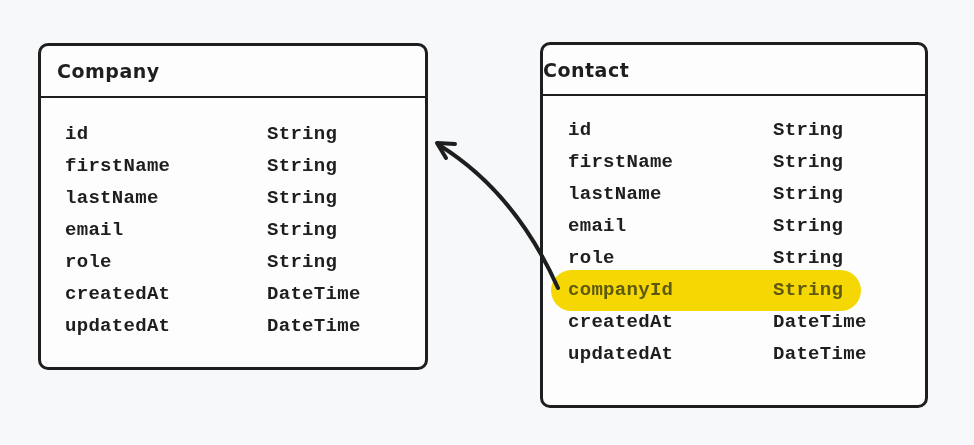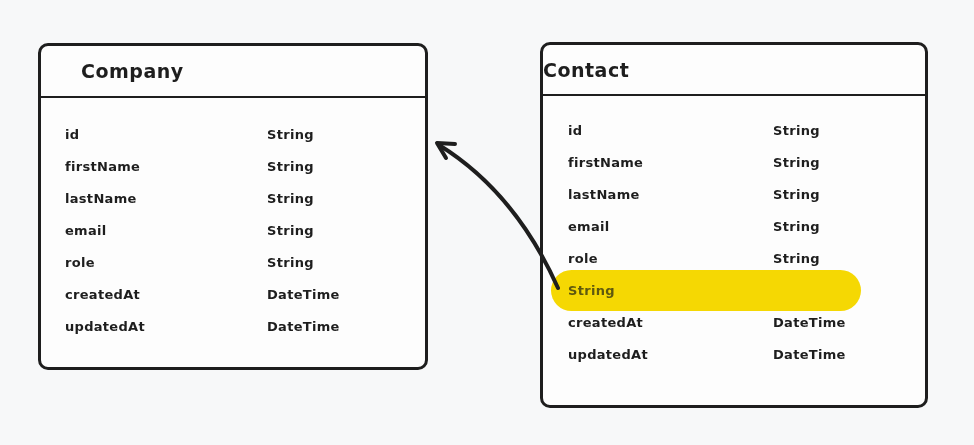--- a/index.html
+++ b/index.html
@@ -21,43 +21,44 @@
     border-radius: 10px;
   }
   .entity-box.company { left: 38px; top: 43px; width: 390px; height: 327px; }
   .entity-box.contact { left: 540px; top: 42px; width: 388px; height: 366px; }
 
   .entity-header {
     display: flex;
     align-items: center;
     border-bottom: 2.5px solid #1e1e1e;
   }
-  .company .entity-header { height: 52px; padding-left: 40px; }
+  .company .entity-header { height: 52px; padding-left: 16px; }
   .contact .entity-header { height: 51px; }
 
   .entity-title {
     font-size: 19px;
     font-weight: bold;
     color: #1e1e1e;
     letter-spacing: 0.5px;
   }
 
   .rows { position: relative; }
   .company .rows { padding-top: 20px; }
   .contact .rows { padding-top: 18px; }
 
   .row {
     position: relative;
     display: flex;
     align-items: center;
     height: 32px;
-    font-size: 13px;
+    font-size: 19px;
     font-weight: bold;
     color: #1e1e1e;
     letter-spacing: 0.3px;
+    font-family: Liberation Mono, monospace;
   }
   .company .row { padding-left: 24px; }
   .contact .row { padding-left: 25px; }
 
   .company .field-name { width: 202px; }
   .contact .field-name { width: 205px; }
   .field-name, .field-type { position: relative; z-index: 2; }
 
   .row.highlight .field-name,
   .row.highlight .field-type { color: #5f590f; }
@@ -141,20 +142,21 @@
       </div>
       <div class="row">
         <span class="field-name">email</span>
         <span class="field-type">String</span>
       </div>
       <div class="row">
         <span class="field-name">role</span>
         <span class="field-type">String</span>
       </div>
       <div class="row highlight">
+        <span class="field-name">companyId</span>
         <span class="field-type">String</span>
       </div>
       <div class="row">
         <span class="field-name">createdAt</span>
         <span class="field-type">DateTime</span>
       </div>
       <div class="row">
         <span class="field-name">updatedAt</span>
         <span class="field-type">DateTime</span>
       </div>

